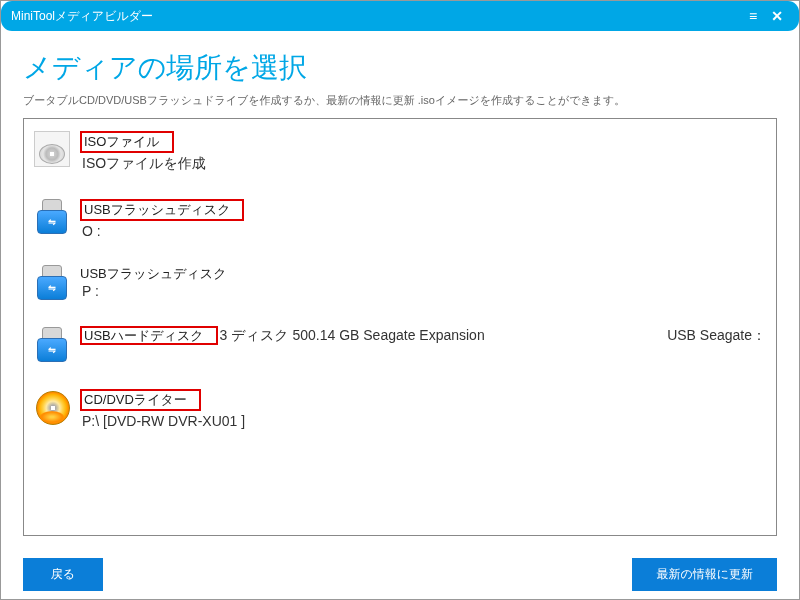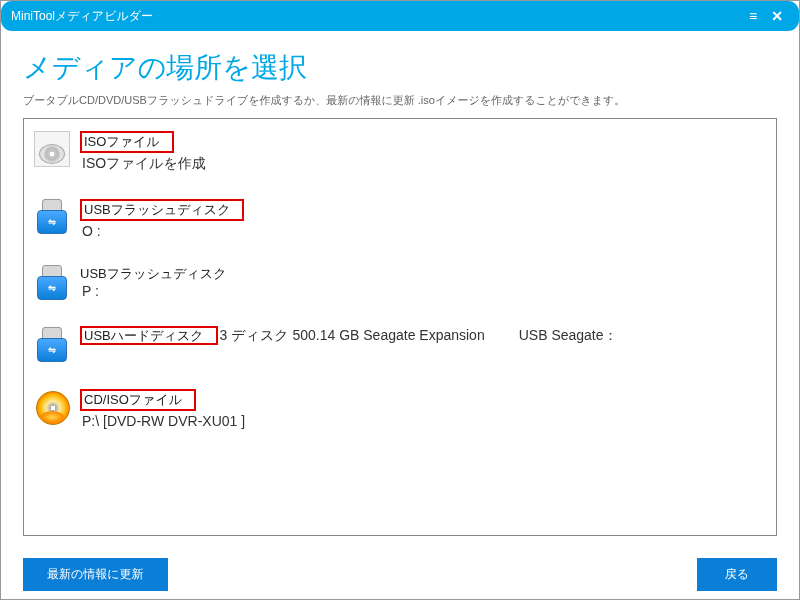--- a/index.html
+++ b/index.html
@@ -76,21 +76,22 @@
     margin-bottom: 2px;
     width: fit-content;
   }
   .item .sub {
     color: #333;
     font-size: 14px;
     padding-left: 2px;
   }
   .row-extra {
     display: flex;
-    gap: 32px;
+    gap: 50px;
+    justify-content: space-between;
   }
   .footer {
     display: flex;
     justify-content: space-between;
     align-items: center;
     padding: 12px 22px 0 22px;
   }
   .btn {
     background: #0b7ed8;
     color: #fff;
@@ -215,24 +216,24 @@
             <span class="label hl" style="display:inline;">USBハードディスク</span><span class="sub">3 ディスク 500.14 GB Seagate  Expansion</span>
           </span>
           <span class="sub">USB Seagate：</span>
         </div>
       </div>
     </div>
 
     <div class="item">
       <div class="icon-holder icon-dvd"></div>
       <div class="texts">
-        <span class="label hl">CD/ISOファイル</span>
+        <span class="label hl">CD/DVDライター</span>
         <span class="sub">P:\ [DVD-RW DVR-XU01 ]</span>
       </div>
     </div>
 
   </div>
 </div>
 
 <div class="footer">
+  <button class="btn">戻る</button>
   <button class="btn">最新の情報に更新</button>
-  <button class="btn">戻る</button>
 </div>
 
 </body></html>

